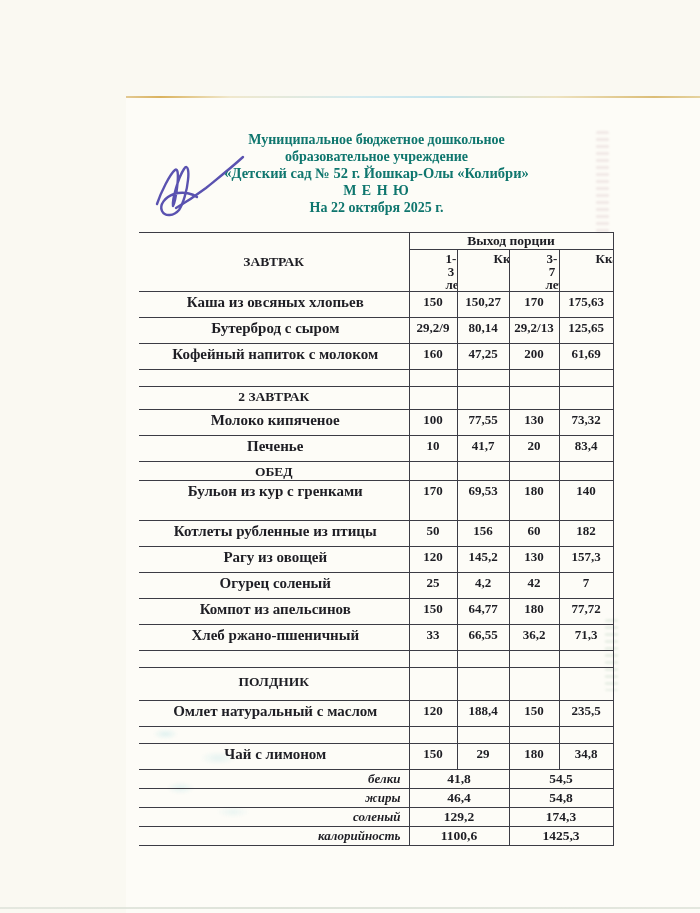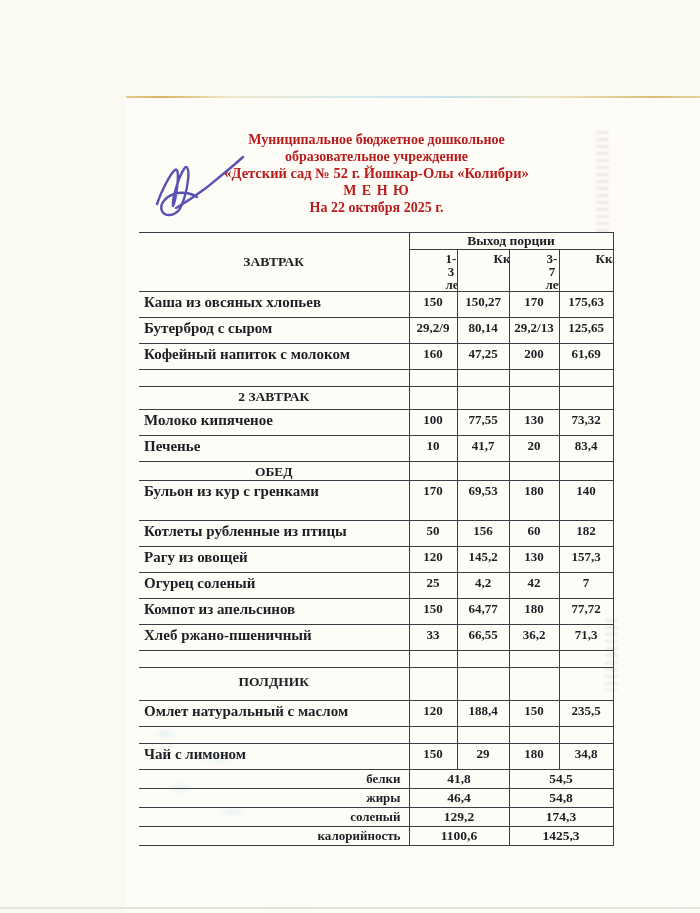--- a/index.html
+++ b/index.html
@@ -53,21 +53,21 @@
       radial-gradient(24px 8px at 70% 80%, rgba(150,214,220,.22), transparent 70%);
     filter: blur(1px); opacity: .8;
   }
 
   
   .signature { position: absolute; left: 143px; top: 148px; }
 
   
   .letterhead {
     position: absolute; left: 140px; top: 131px; width: 473px;
-    text-align: center; color: #b91c1c;
+    text-align: center; color: #0f766e;
     font-weight: bold; font-size: 14px; line-height: 17px;
   }
   .letterhead .wide { font-size: 14.5px; }
   .letterhead .menu-title { letter-spacing: 1px; }
 
   
   table.menu {
     position: absolute; left: 139px; top: 232px;
     border-collapse: collapse; table-layout: fixed;
     width: 474px; color: #1e1e24;
@@ -78,34 +78,34 @@
     font-weight: bold; overflow: hidden;
   }
   
   .menu .no-l { border-left: none; }
   .menu th { font-size: 13.5px; }
   .menu .group-head { height: 16px; line-height: 16px; }
   .menu .sub-head { font-size: 13px; line-height: 13px; padding-top: 2px;
                     white-space: pre-line; height: 36px; padding-left: 36px; }
   .menu .meal-head { font-size: 13.5px; vertical-align: middle; }
 
-  .menu td.name { font-size: 15px; text-align: left; padding: 2px 2px 0 5px;
+  .menu td.name { font-size: 15px; text-align: center; padding: 2px 2px 0 5px;
                   line-height: 17px; white-space: nowrap; }
   .menu td.sect { font-size: 13.5px; text-align: center; padding-top: 2px; }
   .menu td.num  { font-size: 13px; text-align: center; padding-top: 3px;
                   line-height: 14px; }
 
   .menu tr.r-dish   td { height: 22px; }
   .menu tr.r-tall   td { height: 36px; }
   .menu tr.r-empty  td { height: 13px; }
   .menu tr.r-sect   td { height: 19px; }
   .menu tr.r-sect-sm  td { height: 15px; }
   .menu tr.r-sect-tall td { height: 26px; padding-top: 6px; }
   .menu tr.r-sum    td { height: 17px; }
-  .menu td.sum-label { font-size: 13px; text-align: right;
+  .menu td.sum-label { font-size: 13px; font-style: italic; text-align: right;
                        padding: 1px 8px 0 0; border-left: none; }
   .menu td.sum-val { font-size: 13.5px; text-align: center; padding-top: 1px; }
 </style>
 </head>
 <body>
 
 <div id="canvas">
 
   <div class="paper"></div>
   <div class="paper-top-edge"></div>

